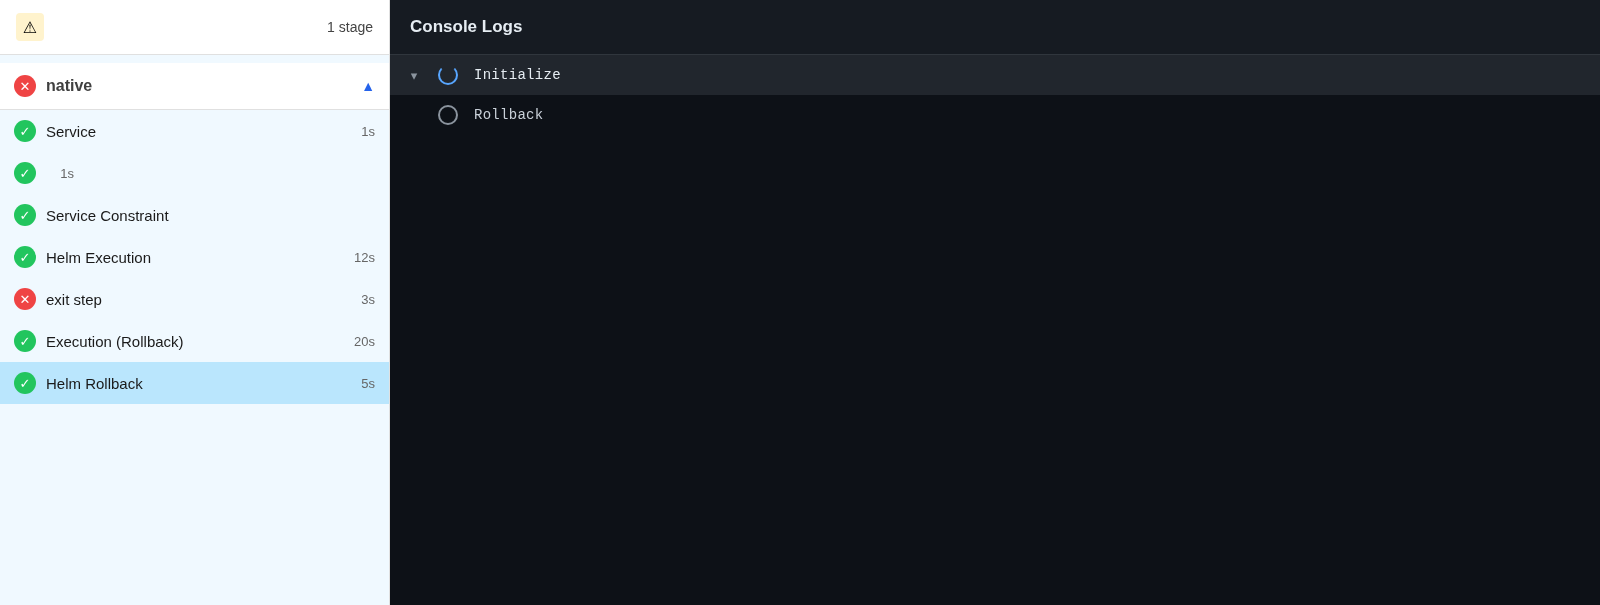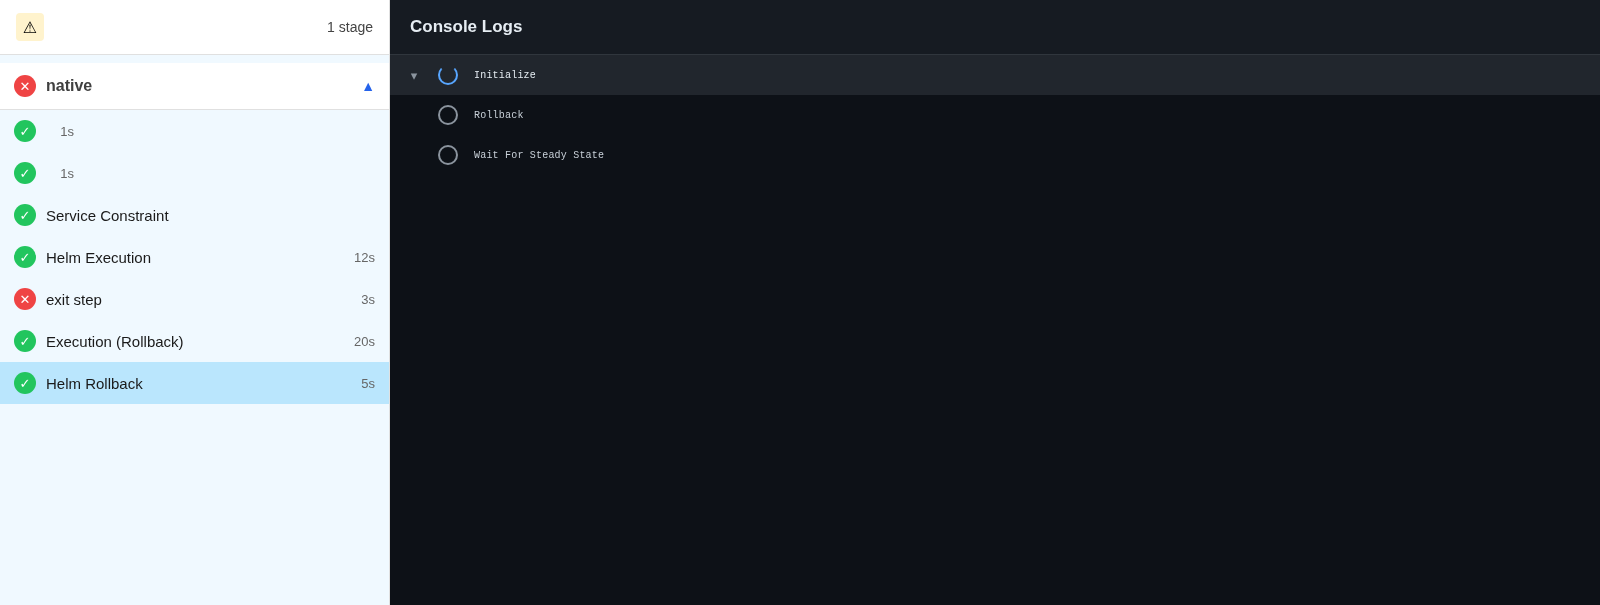--- a/index.html
+++ b/index.html
@@ -194,21 +194,21 @@
       border-top-color: transparent;
       animation: spin 1s linear infinite;
     }
 
     @keyframes spin {
       to { transform: rotate(360deg); }
     }
 
     .log-row .log-name {
       font-family: 'Courier New', Courier, monospace;
-      font-size: 10px;
+      font-size: 14px;
       color: #c9d1d9;
       letter-spacing: 0.02em;
     }
 
     .log-row:first-child .log-name {
       color: #e6edf3;
     }
   </style>
 </head>
 <body>
@@ -226,20 +226,21 @@
   <div class="step-list">
 
     <div class="pipeline-item native-row">
       <div class="status-icon error">✕</div>
       <span class="item-name">native</span>
       <span class="chevron-icon">▲</span>
     </div>
 
     <div class="pipeline-item">
       <div class="status-icon success">✓</div>
+      <span class="item-name">Service</span>
       <span class="item-duration">1s</span>
     </div>
 
     <div class="pipeline-item">
       <div class="status-icon success">✓</div>
       <span class="item-duration">1s</span>
     </div>
 
     <div class="pipeline-item">
       <div class="status-icon success">✓</div>
@@ -284,20 +285,15 @@
       <div class="log-status spinning"></div>
       <span class="log-name">Initialize</span>
     </div>
 
     <div class="log-row">
       <span class="expand-icon"></span>
       <div class="log-status"></div>
       <span class="log-name">Rollback</span>
     </div>
 
-    <div class="log-row">
-      <span class="expand-icon"></span>
-      <div class="log-status"></div>
-      <span class="log-name">Wait For Steady State</span>
-    </div>
 
   </div>
 </div>
 
 </body></html>

